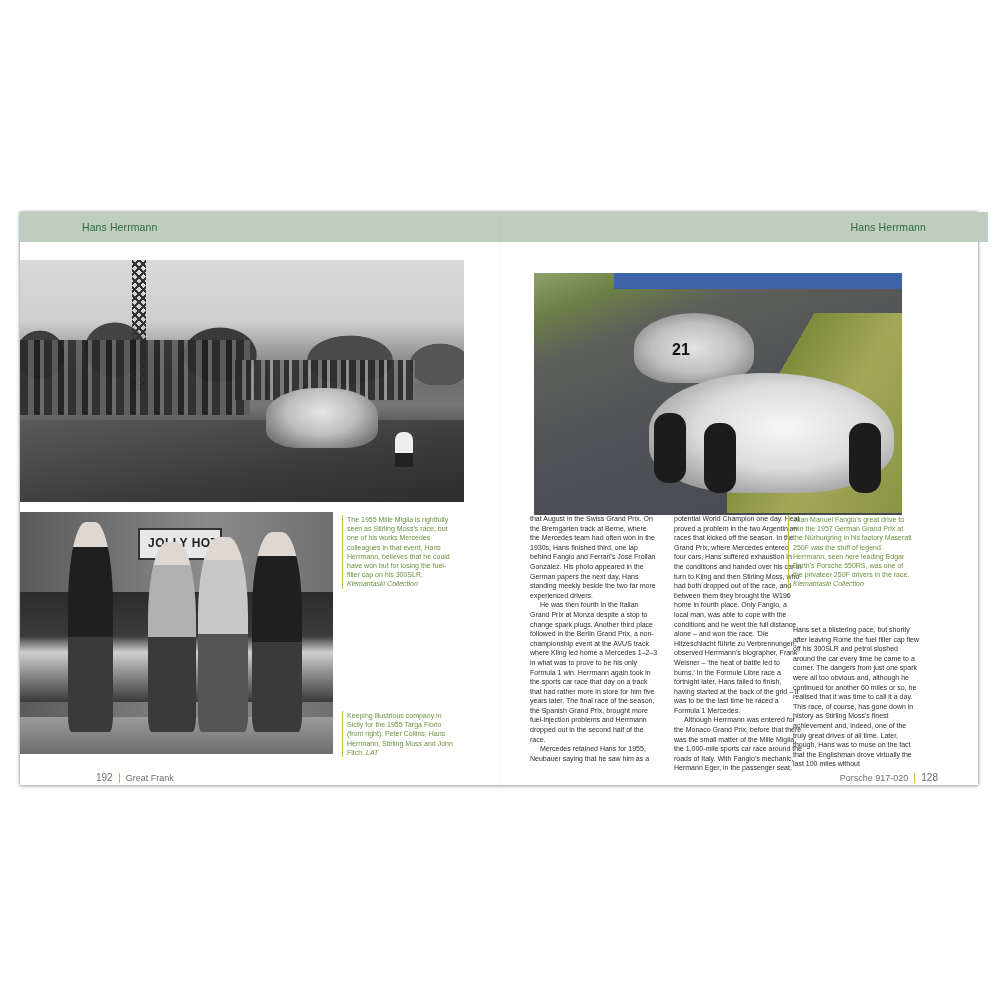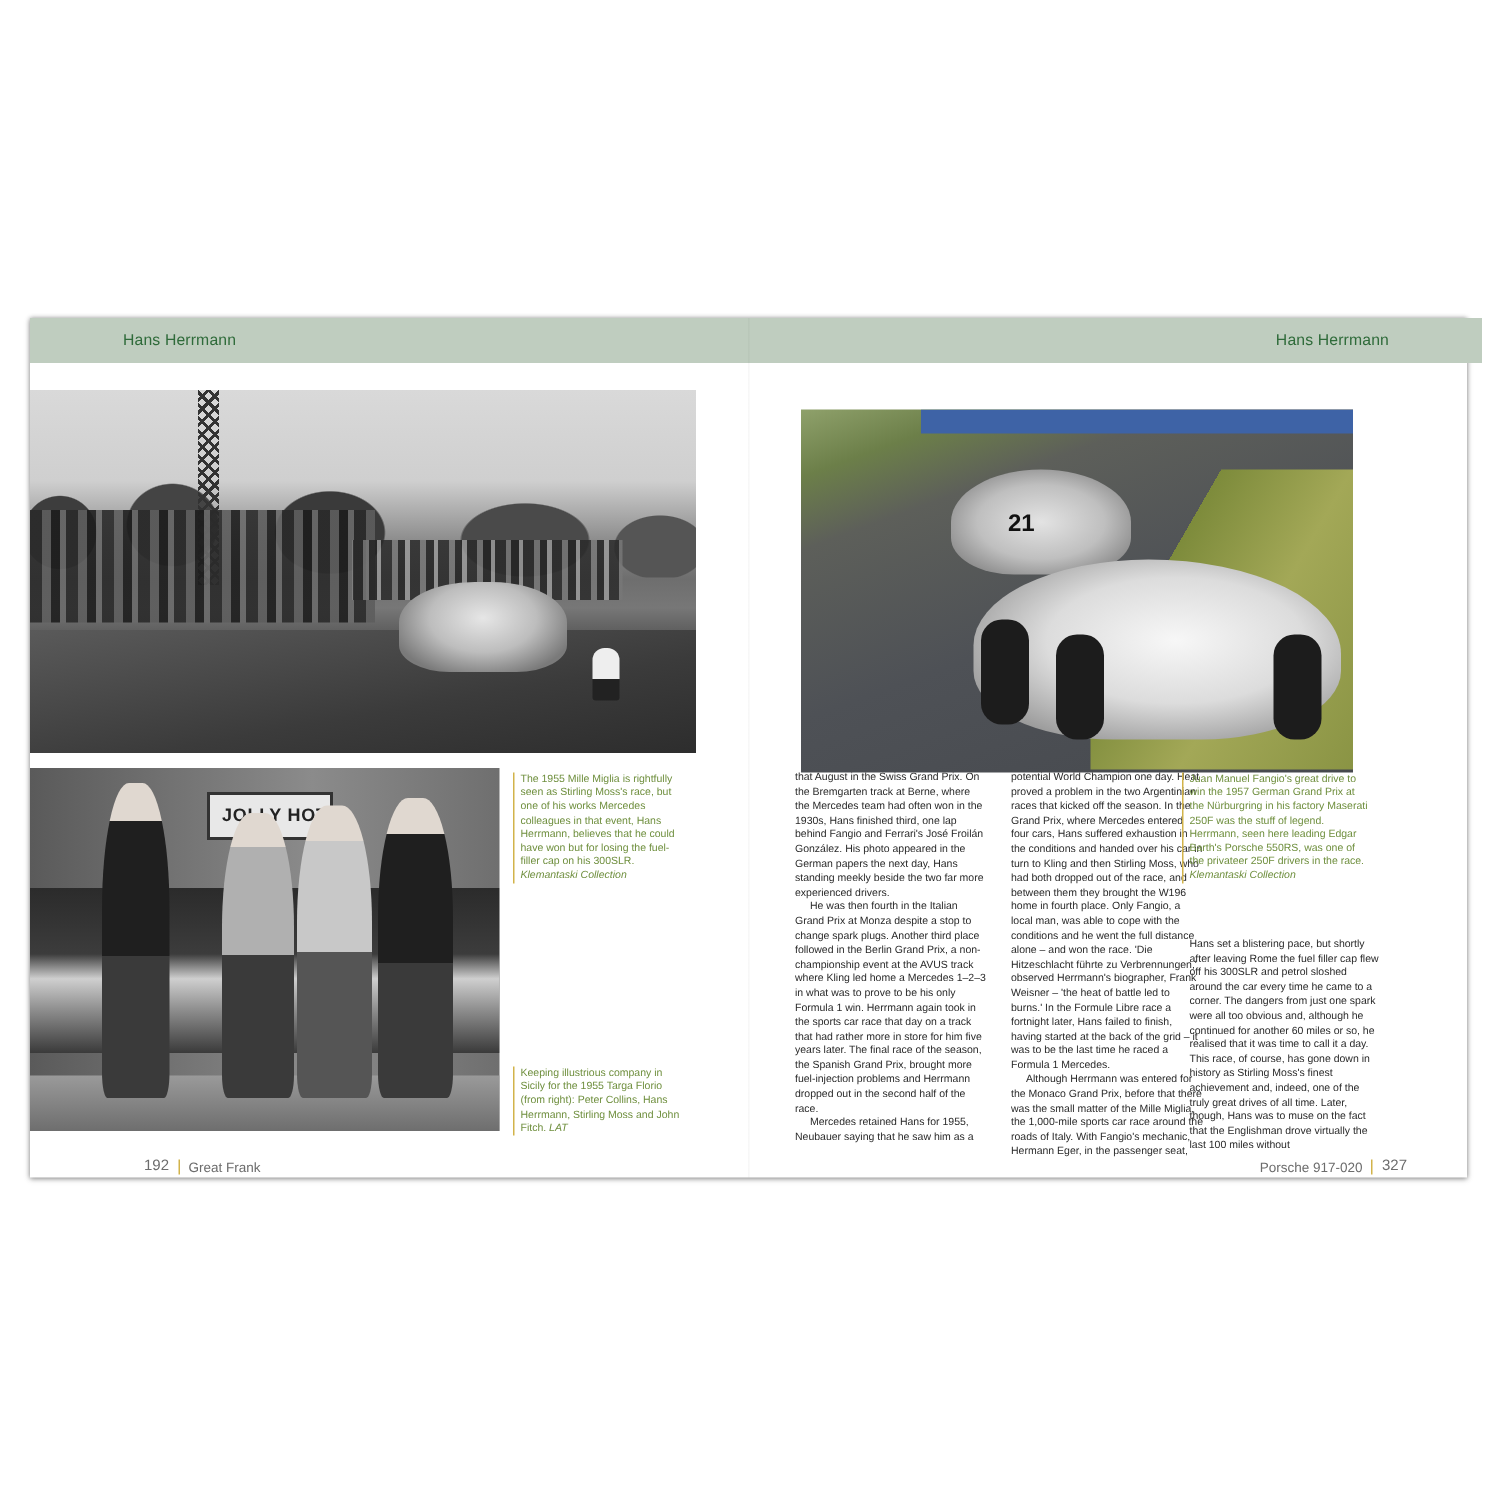--- a/index.html
+++ b/index.html
@@ -158,15 +158,15 @@
     <span>Juan Manuel Fangio's great drive to win the 1957 German Grand Prix at the Nürburgring in his factory Maserati 250F was the stuff of legend. Herrmann, seen here leading Edgar Barth's Porsche 550RS, was one of the privateer 250F drivers in the race. </span><i>Klemantaski Collection</i>
   </div>
 
   <div class="col c4">
     <p>Hans set a blistering pace, but shortly after leaving Rome the fuel filler cap flew off his 300SLR and petrol sloshed around the car every time he came to a corner. The dangers from just one spark were all too obvious and, although he continued for another 60 miles or so, he realised that it was time to call it a day. This race, of course, has gone down in history as Stirling Moss's finest achievement and, indeed, one of the truly great drives of all time. Later, though, Hans was to muse on the fact that the Englishman drove virtually the last 100 miles without</p>
   </div>
 
   <div class="folio folio-right">
     <span>Porsche 917-020</span>
     <span class="bar"></span>
-    <span class="num">327</span>
+    <span class="num">128</span>
   </div>
 </div>
 
 </body></html>

